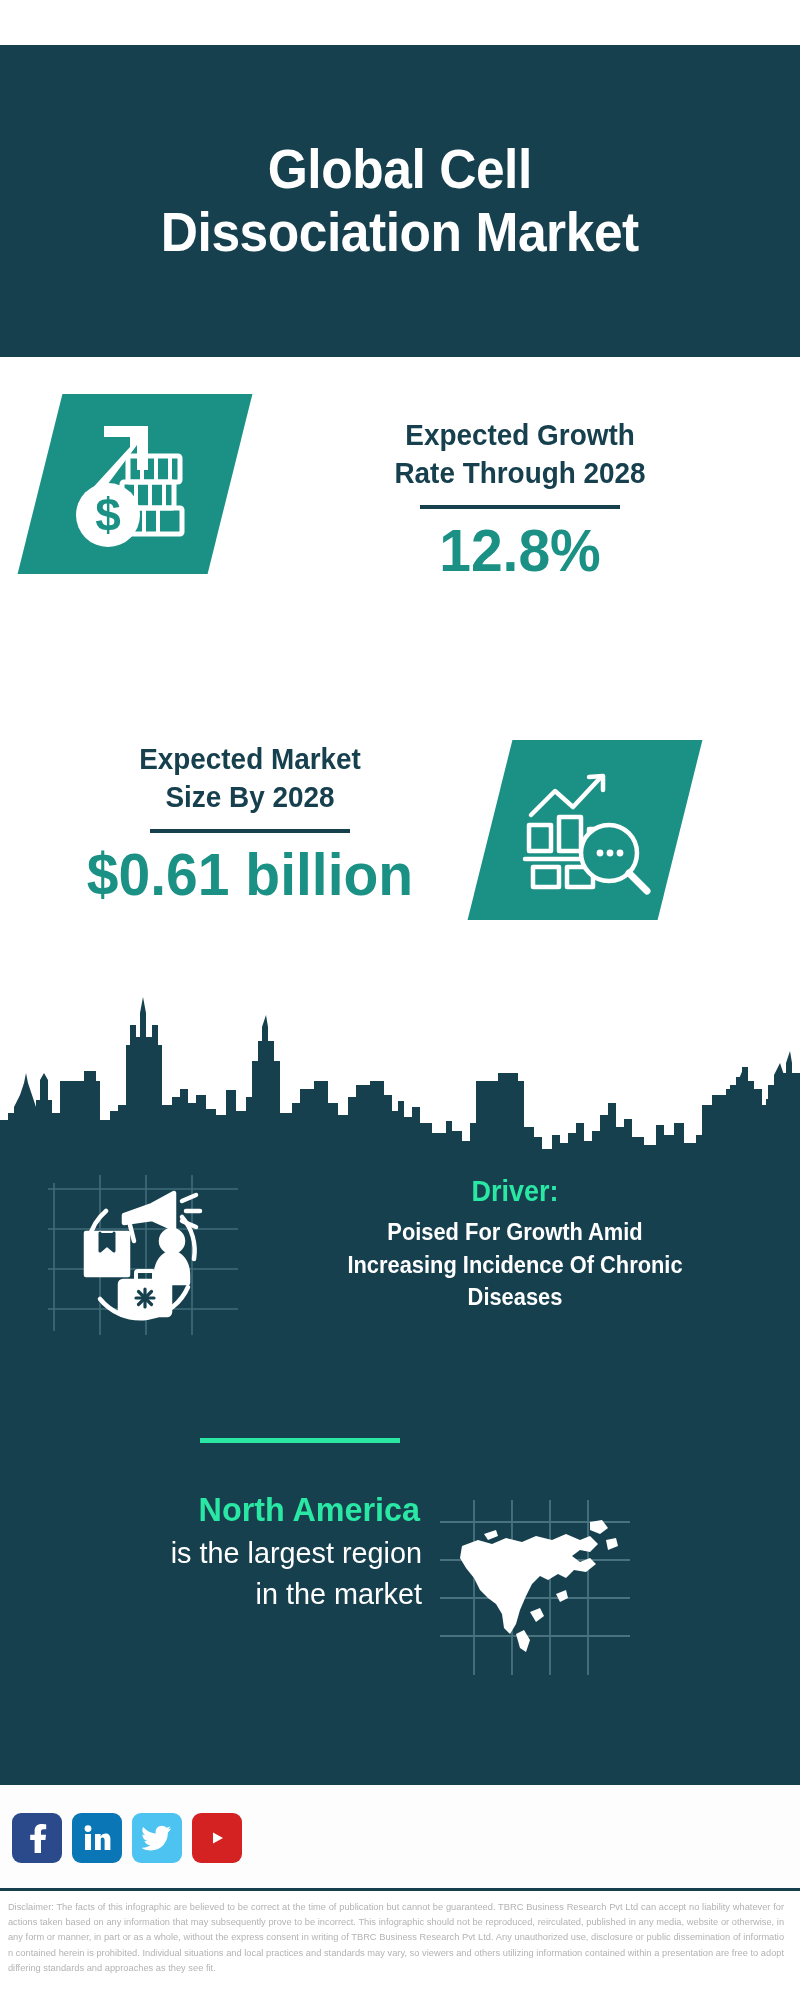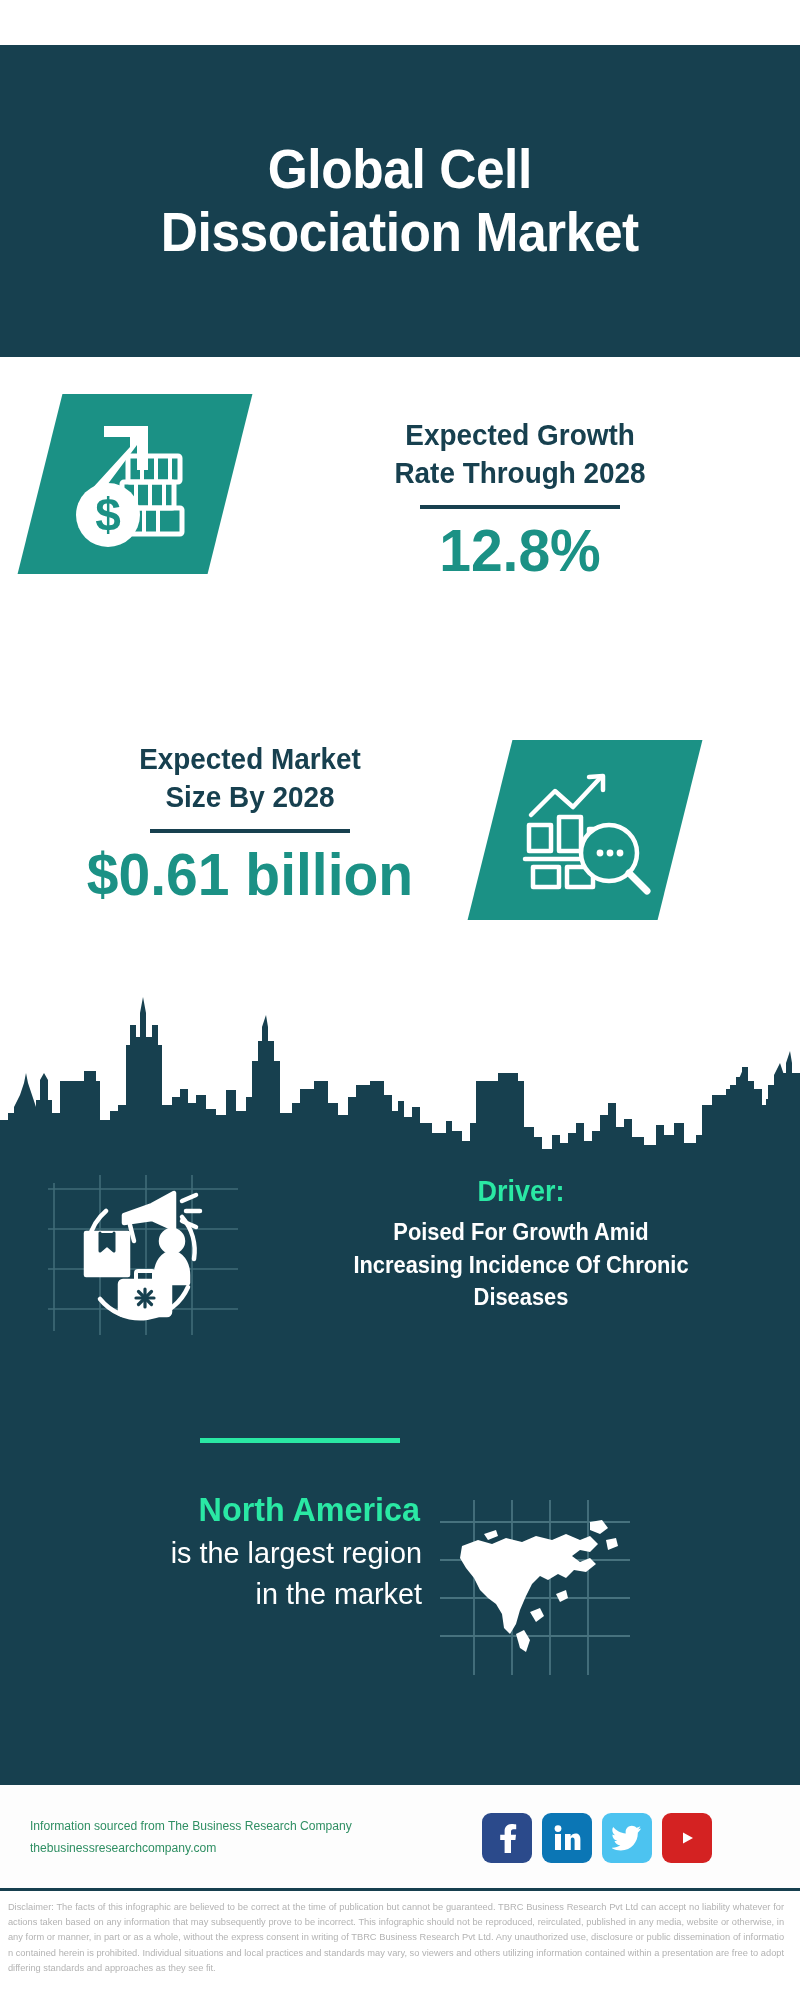--- a/index.html
+++ b/index.html
@@ -85,21 +85,21 @@
     position:absolute; left:0; top:985px; width:800px; height:795px;
   }
   .skyline-svg { position:absolute; left:0; top:0; width:800px; height:180px; display:block; }
   .darkbody {
     position:absolute; left:0; top:175px; width:800px; height:620px;
     background:#17404f;
   }
 
   .driver-block { position:absolute; left:0; top:1175px; width:800px; }
   .driver-icon-wrap { position:absolute; left:48px; top:0px; width:190px; height:160px; }
-  .driver-text { position:absolute; left:256px; top:0px; width:530px; text-align:center; }
+  .driver-text { position:absolute; left:250px; top:0px; width:530px; text-align:center; }
   .driver-label { color:#2ae8a4; font-size:29px; font-weight:bold; transform:scaleX(0.93); }
   .driver-desc {
     color:#ffffff; font-size:23px; font-weight:bold; line-height:1.42;
     margin-top:8px; transform:scaleX(0.95);
   }
 
   .mid-divider {
     position:absolute; left:200px; top:1438px;
     width:200px; height:5px; background:#2ae8a4;
   }
@@ -301,24 +301,20 @@
           <path d="M90 112 L100 108 L104 116 L96 122 Z"></path>
           <path d="M116 94 L126 90 L128 98 L120 102 Z"></path>
           <path d="M44 34 L56 30 L58 36 L48 40 Z"></path>
         </g>
       </svg>
     </div>
   </div>
 
   <div class="footer-rule"></div>
   <div class="footer">
-    <div class="footer-src">
-      <div class="footer-src-line">Information sourced from The Business Research Company</div>
-      <div class="footer-src-line">thebusinessresearchcompany.com</div>
-    </div>
     <div class="social-row">
       <div class="social s-fb">
         <svg width="26" height="30" viewBox="0 0 26 30" aria-hidden="true">
           <path fill="#ffffff" d="M17 30 L17 17 L21.4 17 L22 11.8 L17 11.8 L17 8.6 C17 7.1 17.5 6.2 19.6 6.2 L22.2 6.2 L22.2 1.4 C21.4 1.3 19.6 1 17.6 1 C13.3 1 10.6 3.5 10.6 8 L10.6 11.8 L6.2 11.8 L6.2 17 L10.6 17 L10.6 30 Z"></path>
         </svg>
       </div>
       <div class="social s-li">
         <svg width="28" height="28" viewBox="0 0 28 28" aria-hidden="true">
           <rect x="2" y="10" width="6" height="16" fill="#ffffff"></rect>
           <circle cx="5" cy="4.6" r="3.4" fill="#ffffff"></circle>

